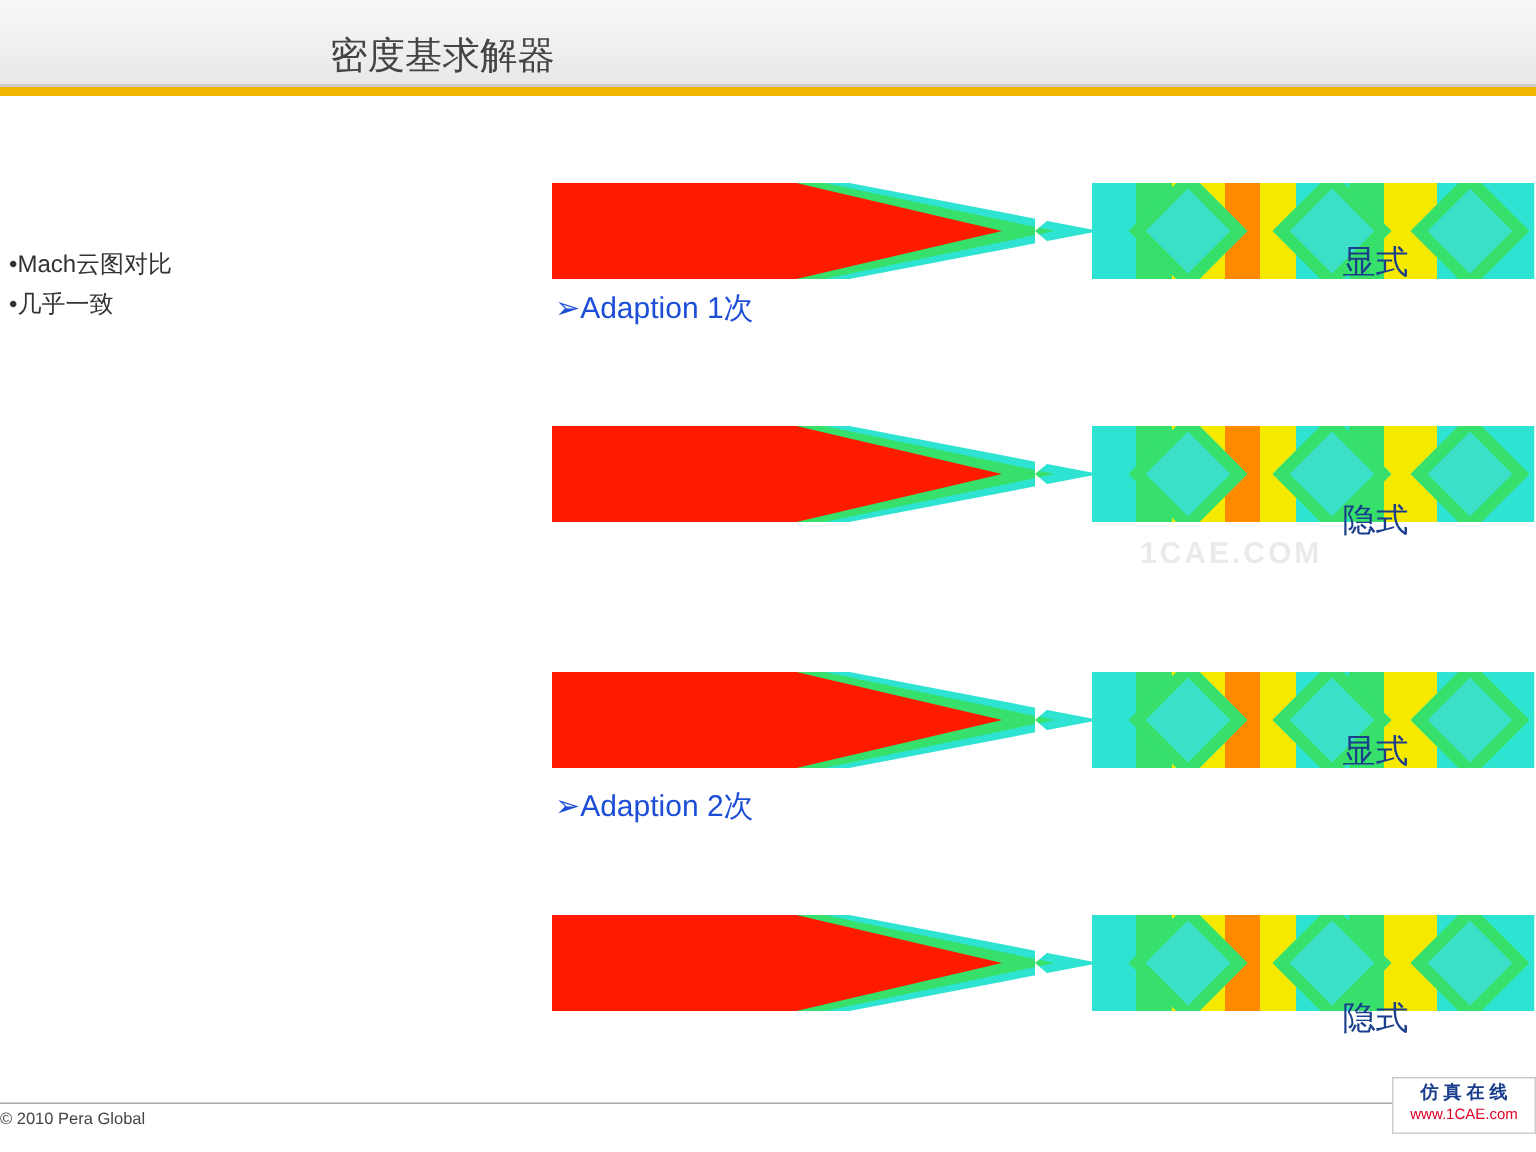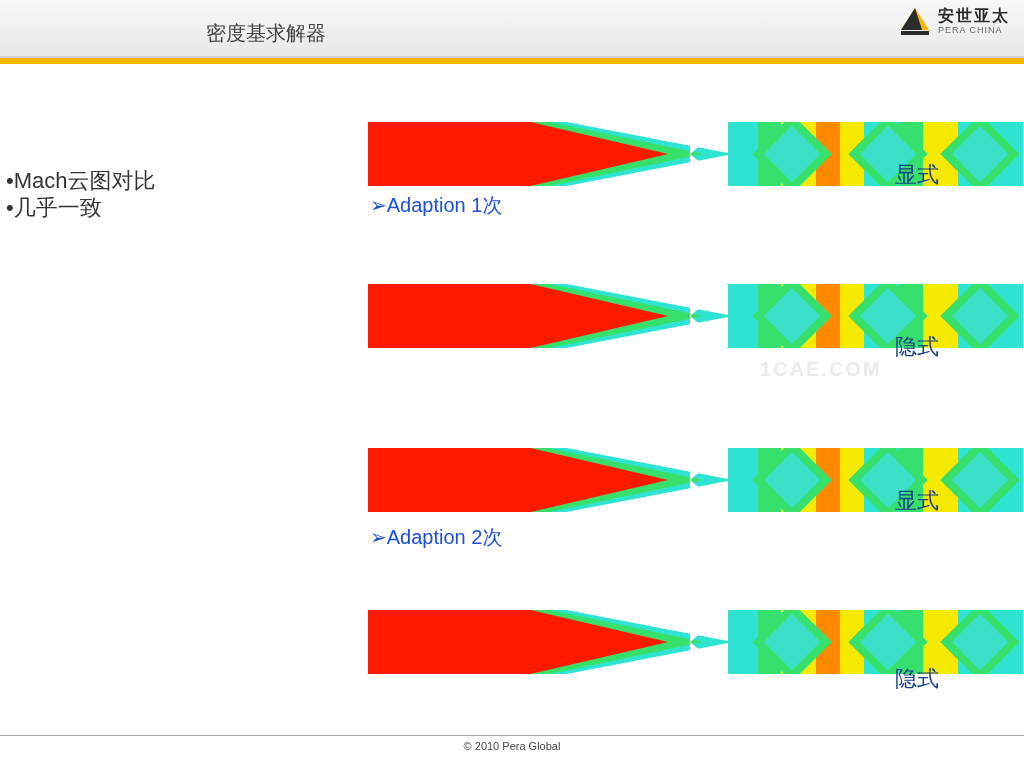--- a/index.html
+++ b/index.html
@@ -1,40 +1,40 @@
 <!DOCTYPE html>
 <html><head>
 <meta charset="utf-8">
 <style>
 html,body{margin:0;padding:0;width:1024px;height:768px;font-family:"Microsoft YaHei","Heiti SC",Arial,sans-serif;overflow:hidden;background:#fff}
 .header{height:56px;position:relative;background:linear-gradient(to bottom,#f8f8f8 0%,#e8e8e8 100%);border-bottom:2px solid #ccc}
 .title{position:absolute;left:44px;top:6px;font-size:30px;font-weight:bold;color:#2a2a2a;letter-spacing:2px}
-.subtitle{position:absolute;left:206px;top:20px;font-size:20px;color:#444}
+.subtitle{position:absolute;left:220px;top:20px;font-size:25px;color:#444}
 .logo{position:absolute;right:14px;top:6px;display:flex;align-items:center;gap:6px}
 .logo-text{font-size:16px;font-weight:bold;color:#2b2b2b;letter-spacing:2px;line-height:1}
 .logo-sub{font-size:9px;color:#666;letter-spacing:1px;display:block}
 .yellow-bar{height:6px;background:#f3b600}
 .content{position:relative;height:692px}
 .heading{position:absolute;left:8px;top:42px;font-size:28px;color:#1a3e8c;letter-spacing:1px}
-.bullet{position:absolute;left:6px;font-size:22px;color:#333}
+.bullet{position:absolute;left:6px;font-size:16px;color:#333}
 .bullet1{top:102px}
 .bullet2{top:129px}
 .figure{position:absolute;left:368px;width:655px;height:302px}
 .fig1{top:20px}
 .fig2{top:346px}
 .fig-label{position:absolute;left:370px;font-size:20px;color:#1d4ed8}
 .fig-label1{top:128px}
 .fig-label2{top:460px}
 .overlay-label{position:absolute;font-size:22px;color:#1a3e8c;font-weight:normal;z-index:5}
 .ov1{left:895px;top:96px}
 .ov2{left:895px;top:268px}
 .ov3{left:895px;top:422px}
 .ov4{left:895px;top:600px}
 .watermark{position:absolute;left:760px;top:294px;font-size:20px;color:rgba(160,160,160,.22);font-weight:bold;letter-spacing:2px;z-index:6}
-.footer{position:absolute;bottom:0;left:0;right:0;height:20px;border-top:1px solid #aaa;font-size:11px;color:#444;text-align:center;line-height:20px;background:#fff}
+.footer{position:absolute;bottom:0;left:0;right:0;height:20px;border-top:1px solid #aaa;font-size:11px;color:#444;line-height:20px;background:#fff}
 .footer-badge{position:absolute;right:0;bottom:0;width:94px;height:34px;background:#fff;border:1px solid #ccc;font-size:12px;text-align:center;line-height:1.3;padding-top:2px}
 .footer-badge-t{color:#1a3e8c;font-weight:bold}
 .footer-badge-u{color:#d02;font-size:10px}
 
 
 .sim-block{position:absolute;width:655px;height:140px;overflow:hidden}
 .sim-top{top:0}
 .sim-bot{top:162px}
 .mask-white{position:absolute;background:#fff}
 .red-tri{position:absolute;left:0;top:0;width:0;height:0;border-left:300px solid #ff1a00;border-top:70px solid transparent;border-bottom:70px solid transparent}
@@ -51,31 +51,20 @@
 .mask-top{left:0;top:0;height:38px;width:360px}
 .mask-bot{left:0;bottom:0;height:38px;width:360px}
 .mask-top-r{right:0;top:0;height:38px;width:295px}
 .mask-bot-r{right:0;bottom:0;height:38px;width:295px}
 </style>
 </head>
 <body>
 
 <div class="header">
   <div class="subtitle">密度基求解器</div>
-  <div class="logo">
-    <svg width="34" height="30" viewBox="0 0 34 30">
-      <polygon points="17,2 31,24 3,24" fill="#f3b600"></polygon>
-      <polygon points="17,2 24,24 3,24" fill="#2b2b2b"></polygon>
-      <rect x="3" y="25" width="28" height="4" fill="#2b2b2b"></rect>
-    </svg>
-    <div>
-      <span class="logo-text">安世亚太</span>
-      <span class="logo-sub">PERA CHINA</span>
-    </div>
-  </div>
 </div>
 <div class="yellow-bar"></div>
 
 <div class="content">
   <div class="bullet bullet1">•Mach云图对比</div>
   <div class="bullet bullet2">•几乎一致</div>
 
   <div class="figure fig1">
     <div class="sim-block sim-top">
       <div class="cyan-tri"></div>
@@ -143,13 +132,17 @@
   <div class="overlay-label ov1">显式</div>
   <div class="overlay-label ov2">隐式</div>
   <div class="overlay-label ov3">显式</div>
   <div class="overlay-label ov4">隐式</div>
 
   <div class="watermark">1CAE.COM</div>
 
   <div class="footer">
     <span>© 2010 Pera Global</span>
   </div>
+  <div class="footer-badge">
+    <div class="footer-badge-t">仿 真 在 线</div>
+    <div class="footer-badge-u">www.1CAE.com</div>
+  </div>
 </div>
 
 </body></html>

